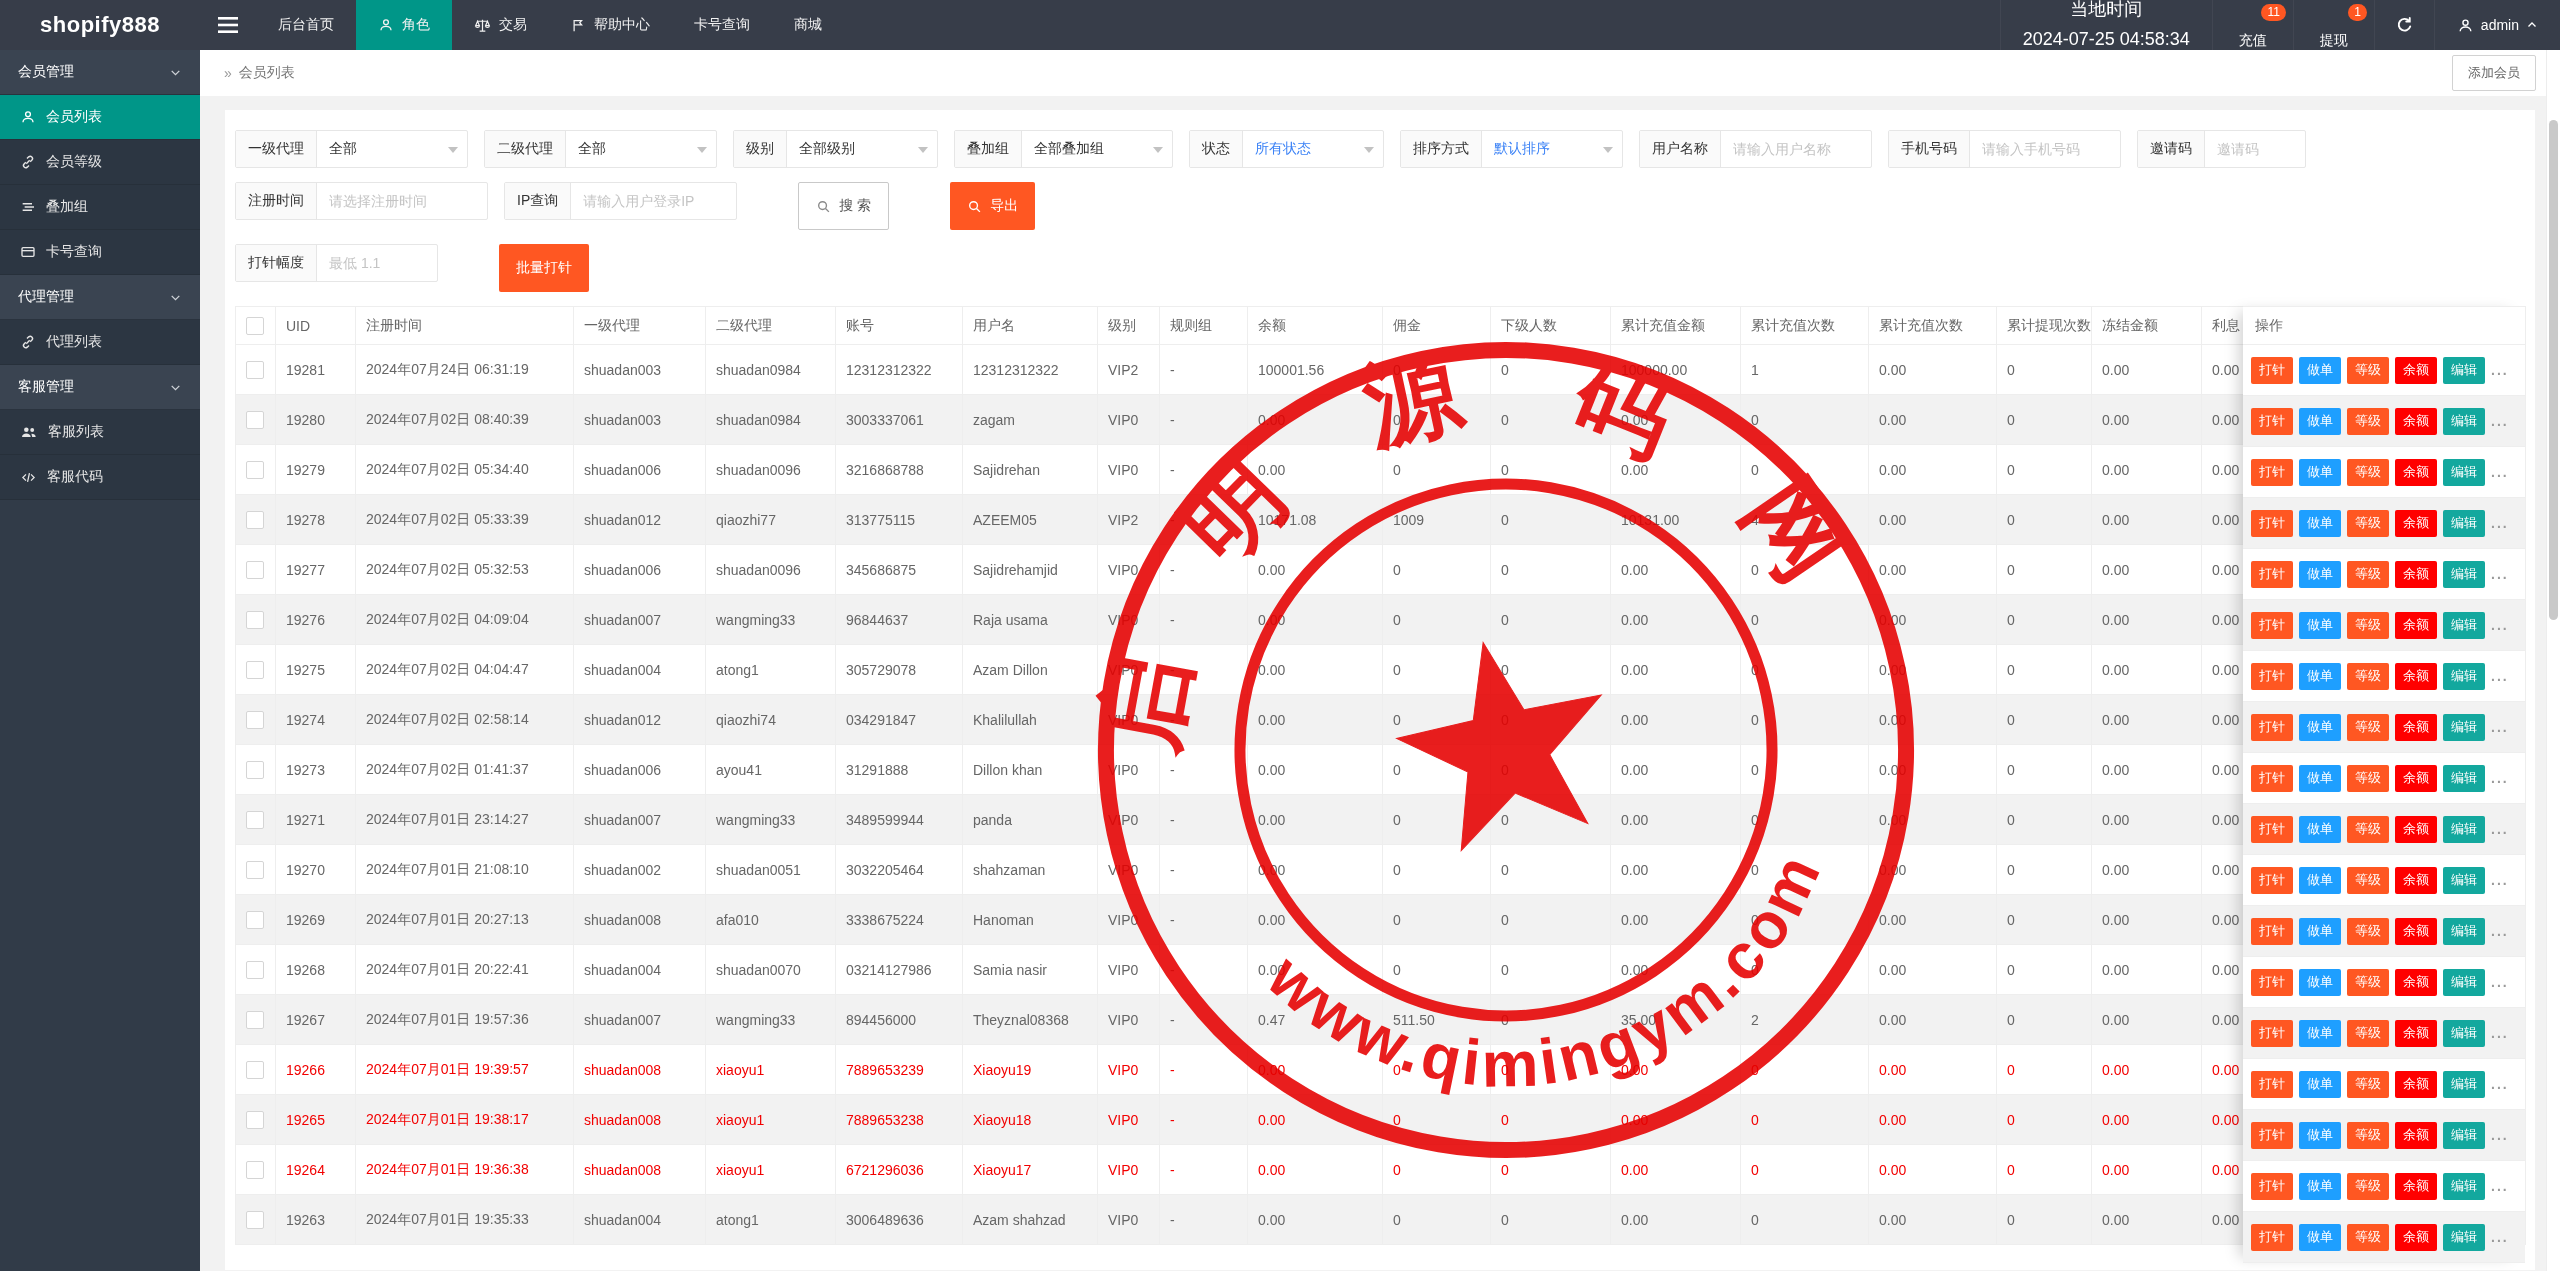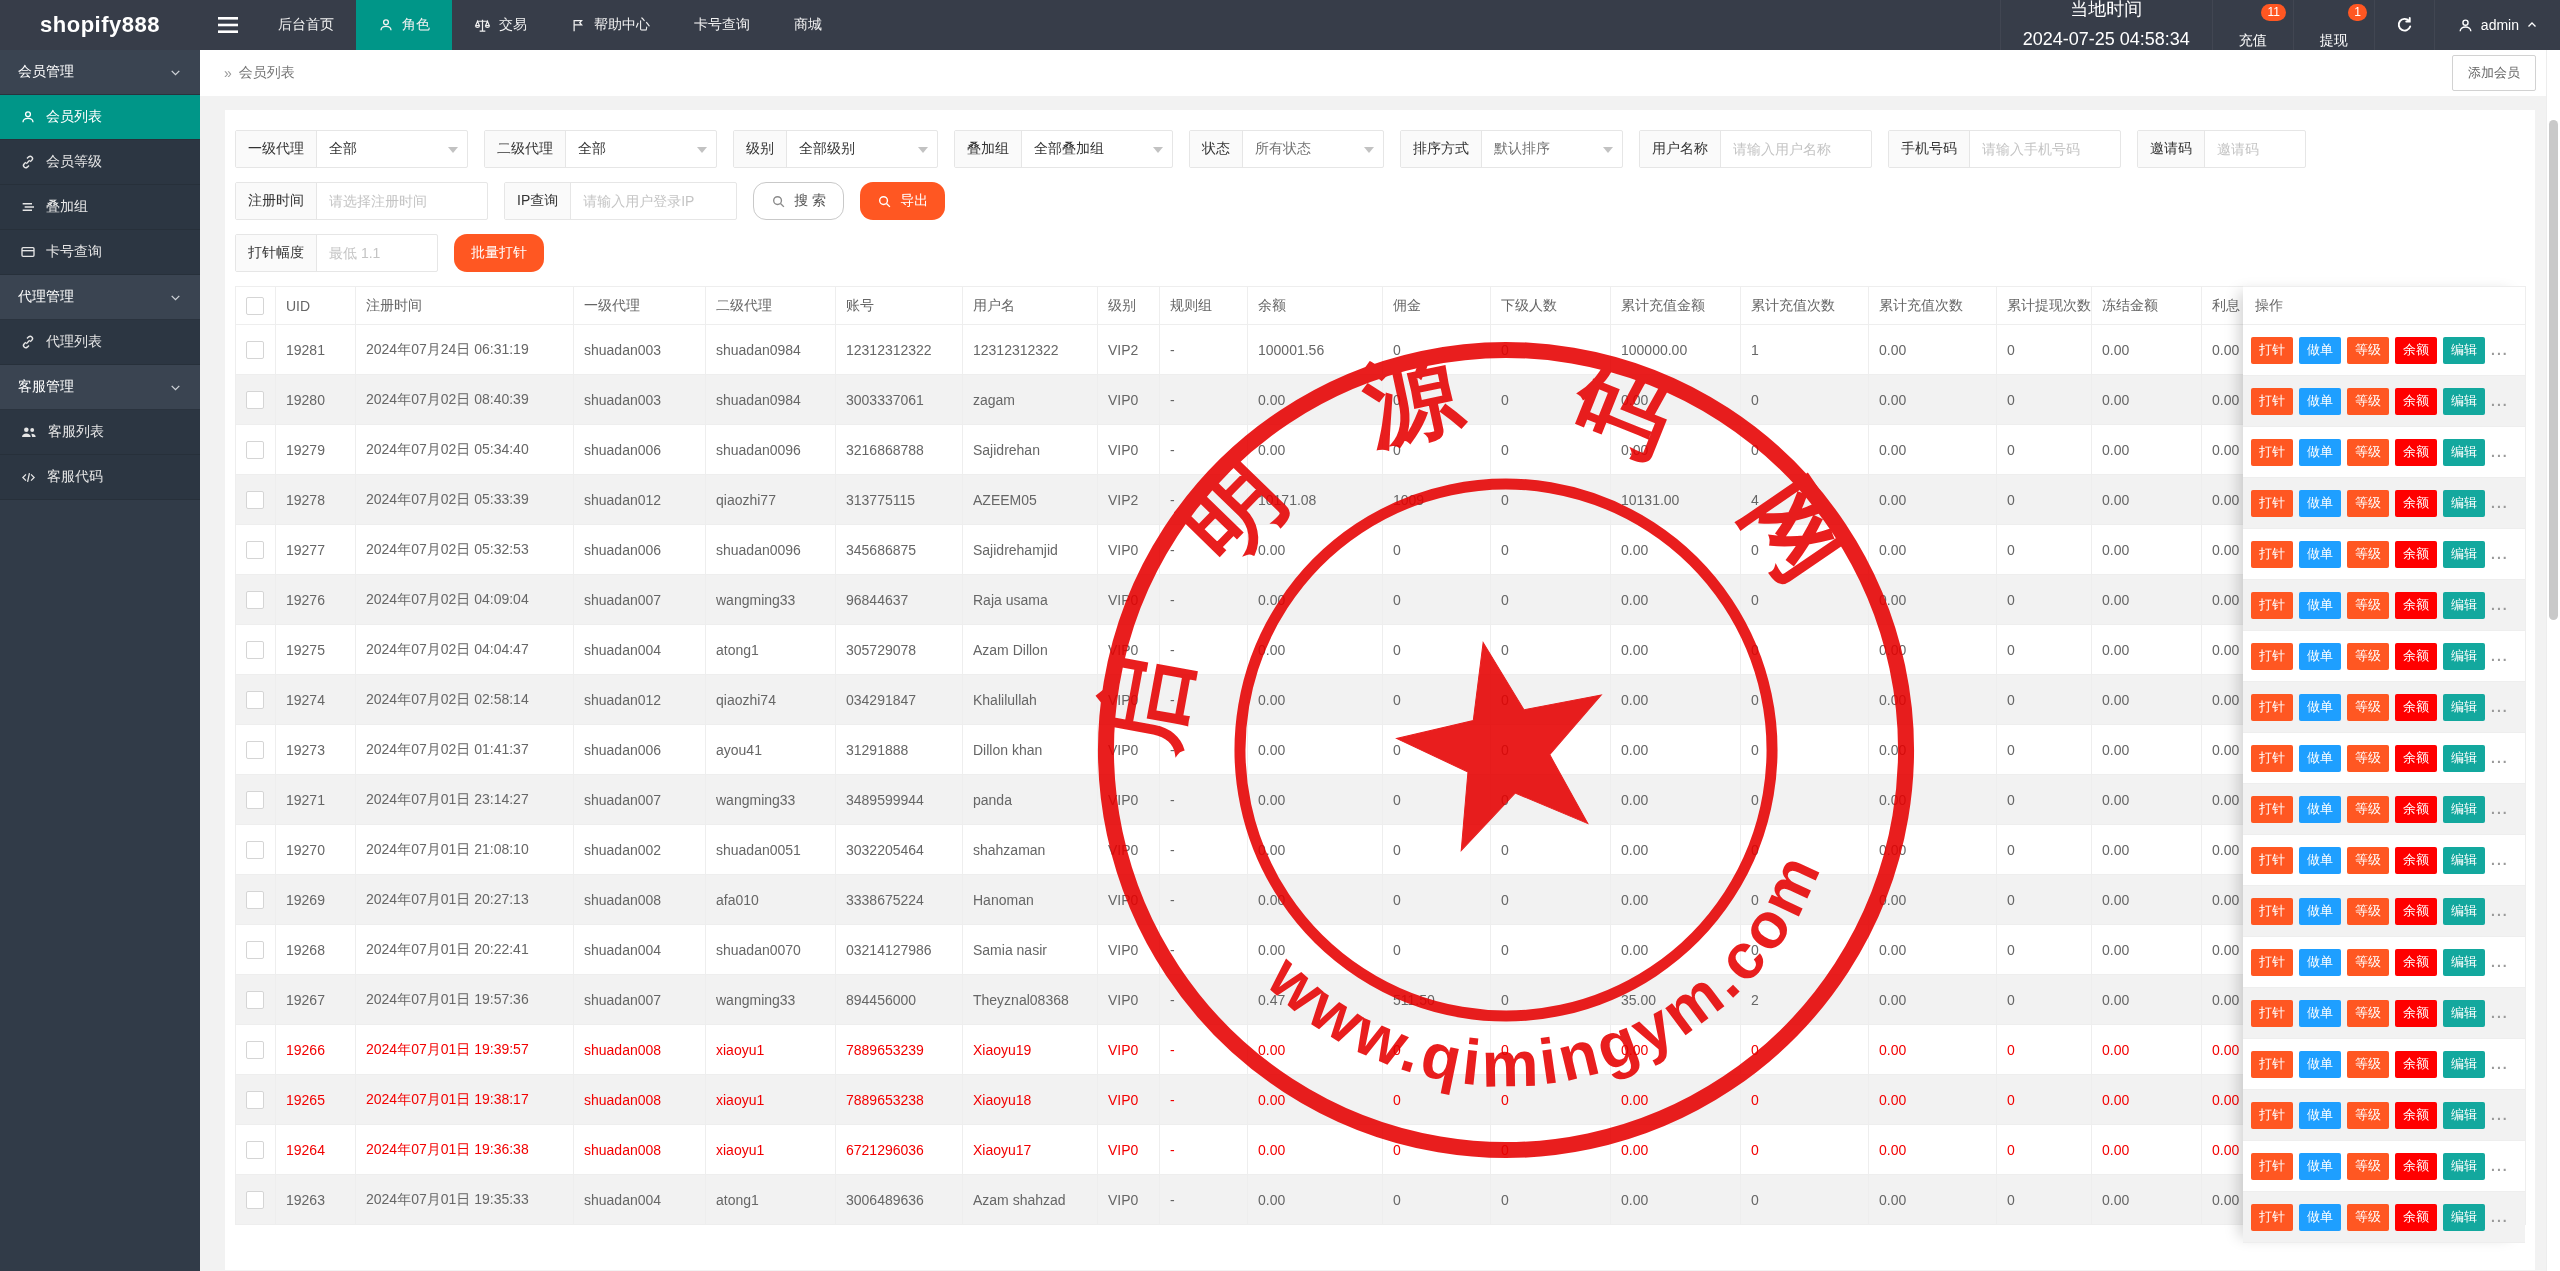--- a/index.html
+++ b/index.html
@@ -34,26 +34,26 @@
   .breadcrumb { font-size:14px; color:#999; display:flex; gap:7px; align-items:center; }
   .breadcrumb .bc-txt { color:#777; }
   .add-btn { background:#fff; border:1px solid #d2d2d2; border-radius:2px; color:#666; font-size:13px; padding:8px 15px; cursor:pointer; font-family:inherit; }
 
   .card { margin:14px 25px 0; background:#fff; position:relative; min-height:1160px; }
   .filters { padding:20px 10px 0; }
   .f-row { display:flex; margin-bottom:14px; }
   .fg { display:flex; height:38px; border:1px solid #e6e6e6; margin-right:16px; background:#fff; align-items:stretch; border-radius:2px; }
   .fg-label { display:flex; align-items:center; padding:0 12px; background:#fafafa; border-right:1px solid #e6e6e6; color:#333; font-size:14px; white-space:nowrap; }
   .fg-value { display:flex; align-items:center; padding:0 26px 0 12px; font-size:14px; color:#333; position:relative; cursor:pointer; }
-  .fg-value.muted { color:#737373; }
+  .fg-value.muted { color:#3b82f6; }
   .caret { position:absolute; right:9px; top:16px; width:0; height:0; border:5px solid transparent; border-top:6px solid #c2c2c2; }
   .fg-input { border:none; outline:none; padding:0 12px; font-size:14px; color:#333; font-family:inherit; background:transparent; }
   .fg-input::placeholder { color:#c4c4c4; }
 
-  .btn { height:38px; border-radius:13px; border:none; font-size:14px; display:inline-flex; align-items:center; gap:8px; padding:0 17px; cursor:pointer; font-family:inherit; }
+  .btn { height:48px; border-radius:2px; border:none; font-size:14px; display:inline-flex; align-items:center; gap:8px; padding:0 17px; cursor:pointer; font-family:inherit;margin-left:45px; }
   .btn-search { background:#fff; border:1px solid #c9c9c9; color:#555; margin-right:16px; }
   .btn-orange { background:#ff5722; color:#fff; }
 
   
   .table-wrap { position:relative; margin:4px 10px 0; }
   table { border-collapse:collapse; table-layout:fixed; width:2290px; font-size:14px; color:#666; }
   th { height:38px; font-weight:400; text-align:left; padding:0 10px; border:1px solid #eee; color:#666; white-space:nowrap; overflow:hidden; }
   td { height:50px; padding:0 10px; border:1px solid #eee; white-space:nowrap; overflow:hidden; background:#fff; }
   tr.even td { background:#f2f2f2; }
   tr.red td { color:#f20000; }

